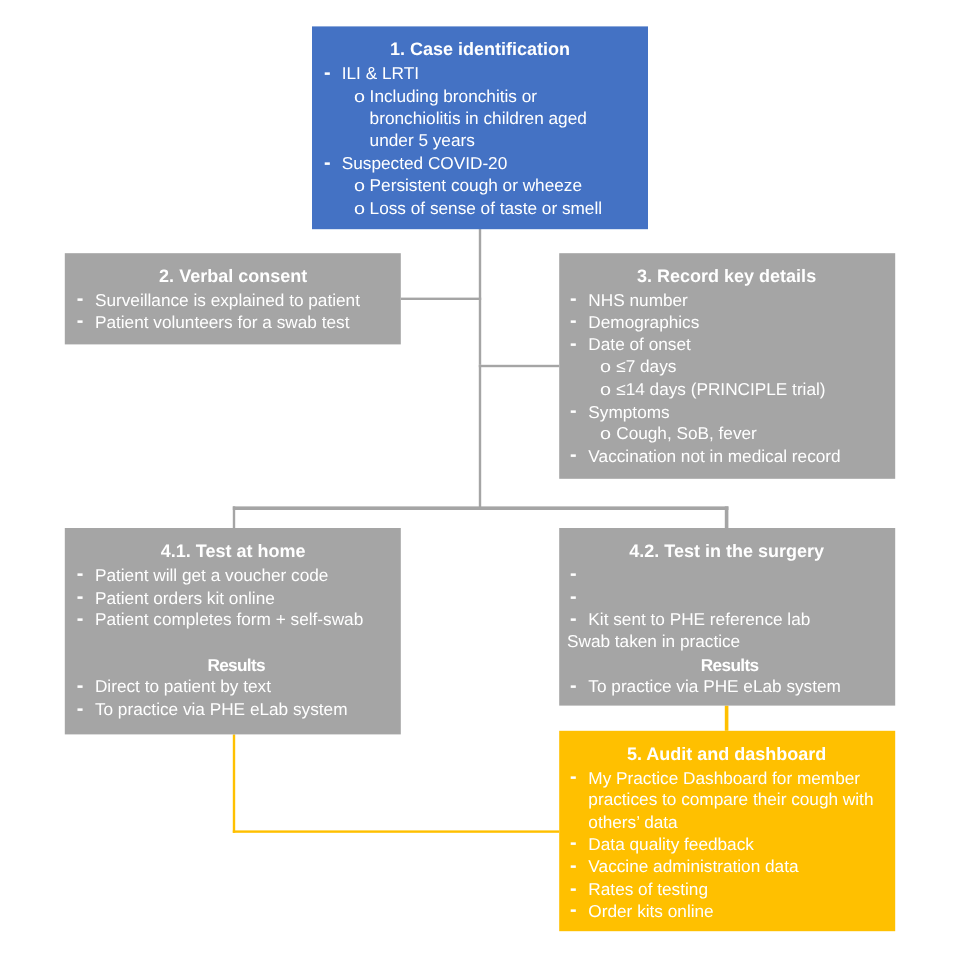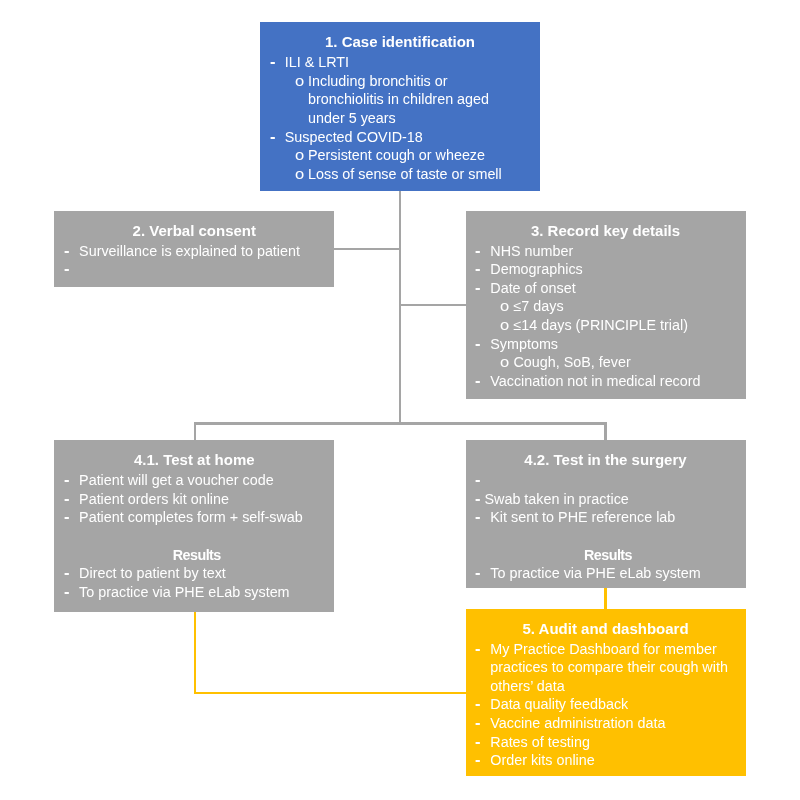--- a/index.html
+++ b/index.html
@@ -68,41 +68,42 @@
         <div class="row" style="top: 68.4px;">
           <span class="mk" style="left: 34.9px;"></span>
           <span class="tx" style="left: 48px;">bronchiolitis in children aged</span>
         </div>
         <div class="row" style="top: 86.95px;">
           <span class="mk" style="left: 34.9px;"></span>
           <span class="tx" style="left: 48px;">under 5 years</span>
         </div>
         <div class="row" style="top: 105.5px;">
           <span class="mk dash" style="left: 9.7px;">-</span>
-          <span class="tx" style="left: 24.8px;">Suspected COVID-18</span>
+          <span class="tx" style="left: 24.8px;">Suspected COVID-20</span>
         </div>
         <div class="row" style="top: 124.05px;">
           <span class="mk circ" style="left: 34.9px;">o</span>
           <span class="tx" style="left: 48px;">Persistent cough or wheeze</span>
         </div>
         <div class="row" style="top: 142.6px;">
           <span class="mk circ" style="left: 34.9px;">o</span>
           <span class="tx" style="left: 48px;">Loss of sense of taste or smell</span>
         </div>
       </div>
   </div>
   <div class="box" id="b2">
     <div class="box-title">2. Verbal consent</div>
     <div class="body">
         <div class="row" style="top: 31.3px;">
           <span class="mk dash" style="left: 9.7px;">-</span>
           <span class="tx" style="left: 24.8px;">Surveillance is explained to patient</span>
         </div>
         <div class="row" style="top: 49.85px;">
           <span class="mk dash" style="left: 9.7px;">-</span>
+          <span class="tx" style="left: 24.8px;">Patient volunteers for a swab test</span>
         </div>
       </div>
   </div>
   <div class="box" id="b3">
     <div class="box-title">3. Record key details</div>
     <div class="body">
         <div class="row" style="top: 31.3px;">
           <span class="mk dash" style="left: 9.7px;">-</span>
           <span class="tx" style="left: 24.8px;">NHS number</span>
         </div>
@@ -168,21 +169,21 @@
       </div>
   </div>
   <div class="box" id="b42">
     <div class="box-title">4.2. Test in the surgery</div>
     <div class="body">
         <div class="row" style="top: 31.3px;">
           <span class="mk dash" style="left: 9.7px;">-</span>
         </div>
         <div class="row" style="top: 49.85px;">
           <span class="mk dash" style="left: 9.7px;">-</span>
-          <span class="tx" style="left: 19px;">Swab taken in practice</span>
+          <span class="tx" style="left: 7px; margin-top: 36px;">Swab taken in practice</span>
         </div>
         <div class="row" style="top: 68.4px;">
           <span class="mk dash" style="left: 9.7px;">-</span>
           <span class="tx" style="left: 24.8px;">Kit sent to PHE reference lab</span>
         </div>
         <div class="row center" style="top: 86.95px;">
           <span class="tx"></span>
         </div>
         <div class="row center" style="top: 105.5px;">
           <span class="tx">Results</span>

